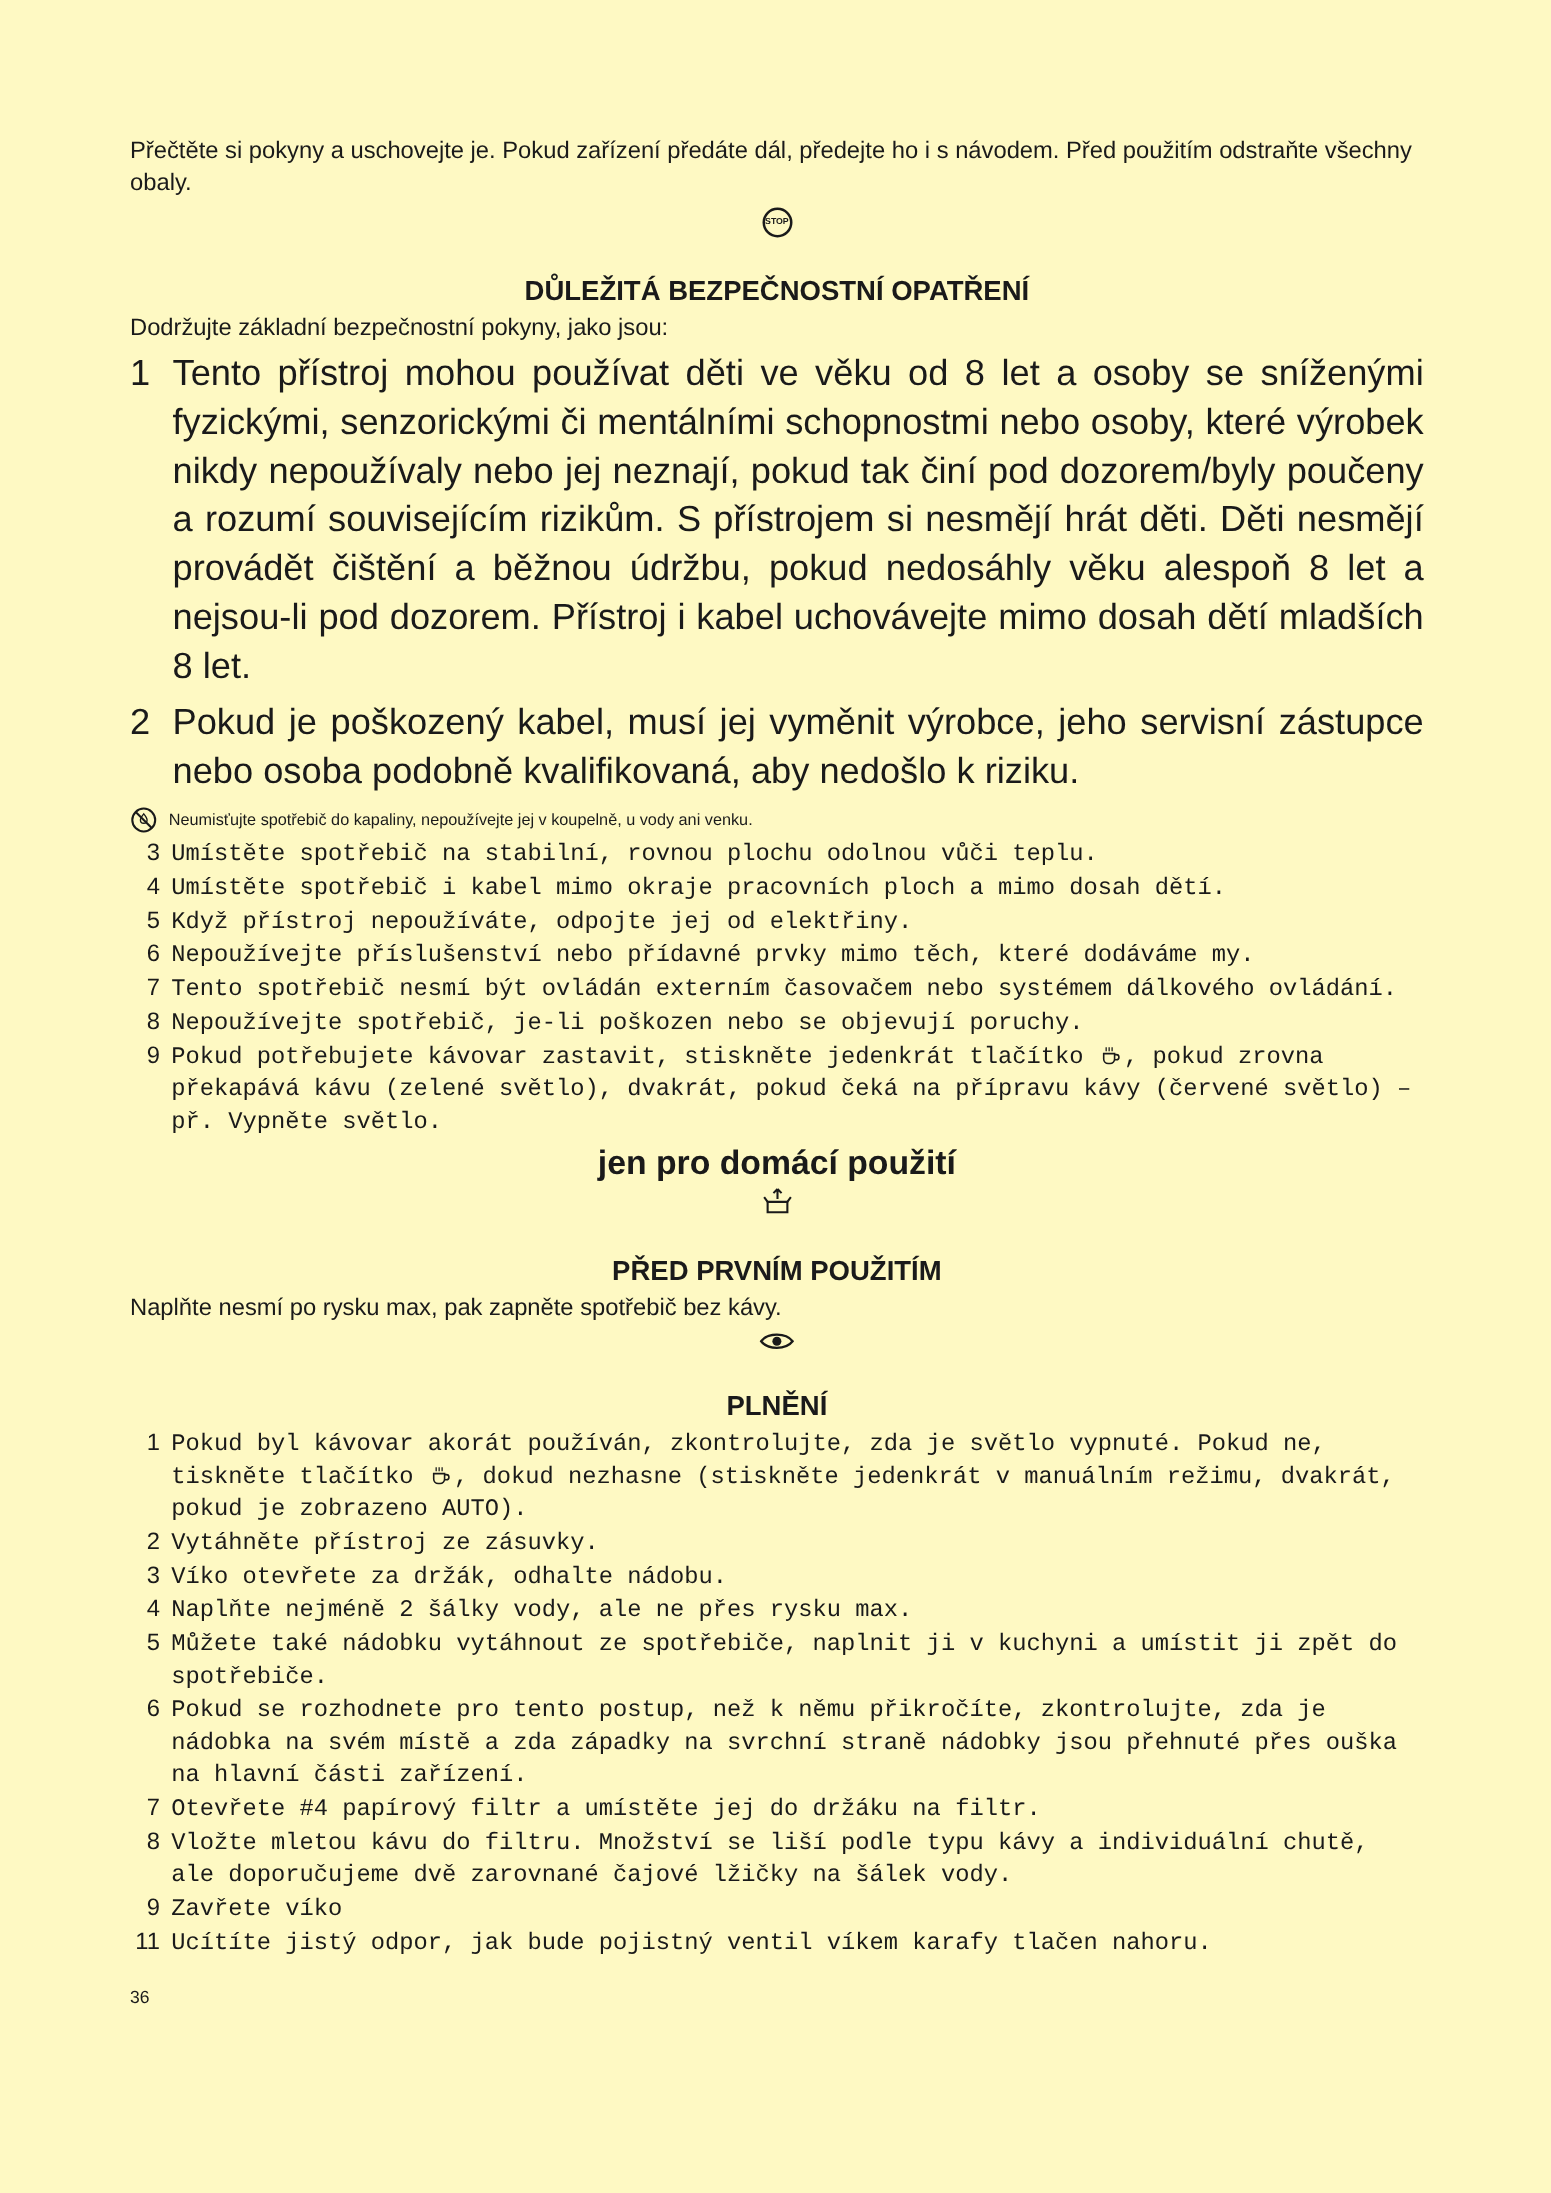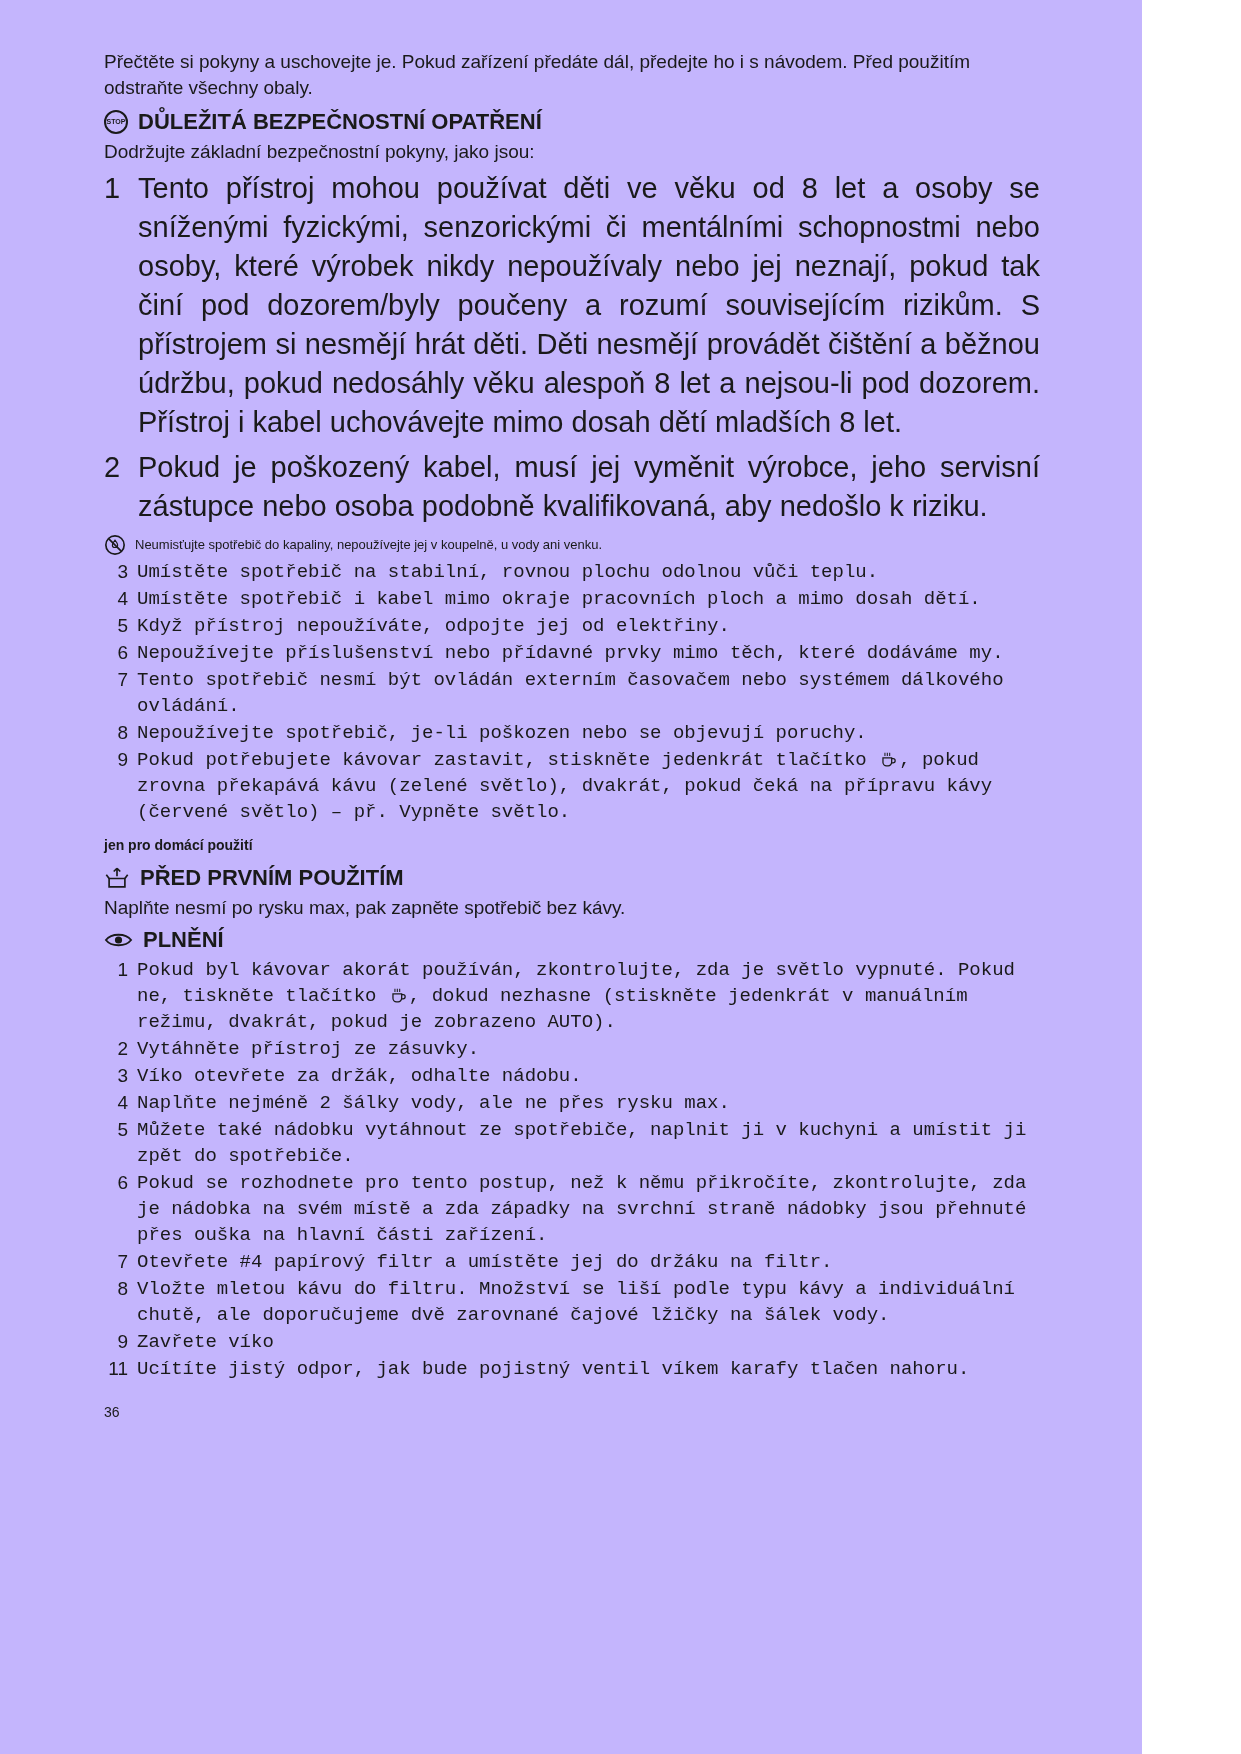--- a/index.html
+++ b/index.html
@@ -3,43 +3,44 @@
 <meta charset="utf-8">
 <style>
   html, body { margin: 0; padding: 0; background: #ffffff; }
   body {
     font-family: "Liberation Sans", sans-serif;
     color: #1a1a1a;
     -webkit-font-smoothing: antialiased;
   }
   .page {
     position: relative;
-    width: 1142px;
+    width: 1241px;
     height: 1754px;
     box-sizing: border-box;
-    padding: 49px 102px 0 104px;
-    background: #c4b5fd;
+    padding: 108px 102px 0 104px;
+    background: #fef9c3;
     overflow: hidden;
   }
   .plain {
     font-size: 19px;
     line-height: 26px;
     margin: 0;
   }
   .intro { margin-bottom: 6px; }
 
   
   .heading {
     display: flex;
     align-items: center;
-    gap: 10px;
+    gap: 28px;
     font-size: 22px;
     font-weight: bold;
     line-height: 30px;
     margin: 4px 0 2px 0;
+    flex-direction: column;
   }
   .stop-icon {
     width: 24px; height: 24px;
     border: 2px solid #1a1a1a;
     border-radius: 50%;
     display: inline-flex;
     align-items: center;
     justify-content: center;
     flex: 0 0 auto;
     box-sizing: border-box;
@@ -71,23 +72,23 @@
     display: flex;
     align-items: flex-start;
     gap: 9px;
     font-size: 13px;
     line-height: 26px;
     margin: 2px 0 1px 0;
   }
   .note-row svg { flex: 0 0 auto; margin-top: 2px; }
 
   .center-line {
-    text-align: left;
+    text-align: center;
     font-weight: bold;
-    font-size: 14px;
+    font-size: 27px;
     line-height: 28px;
     margin: 6px 0 4px 0;
   }
 
   .inline-icon { vertical-align: -4px; margin: 0 1px; }
   b { font-weight: normal; }
 
   .page-number {
     text-align: left;
     font-size: 14px;

